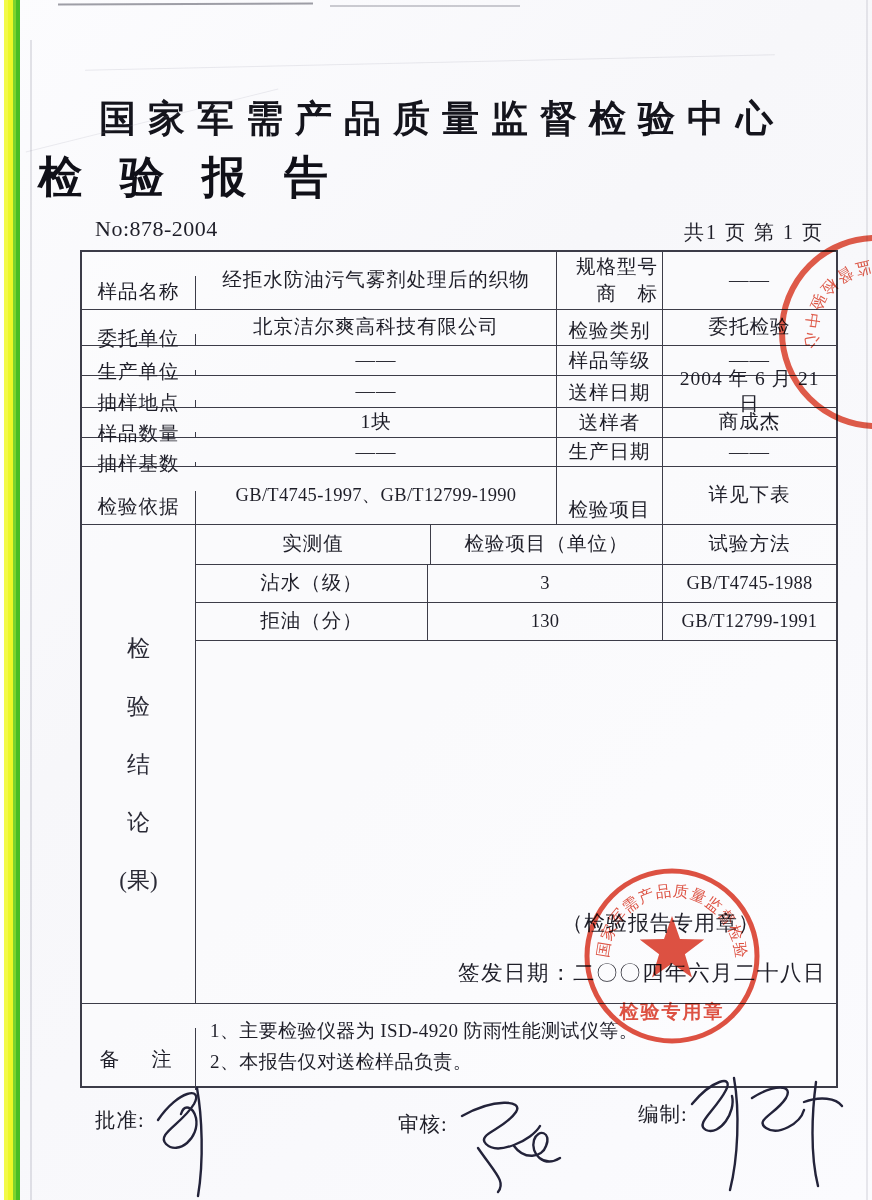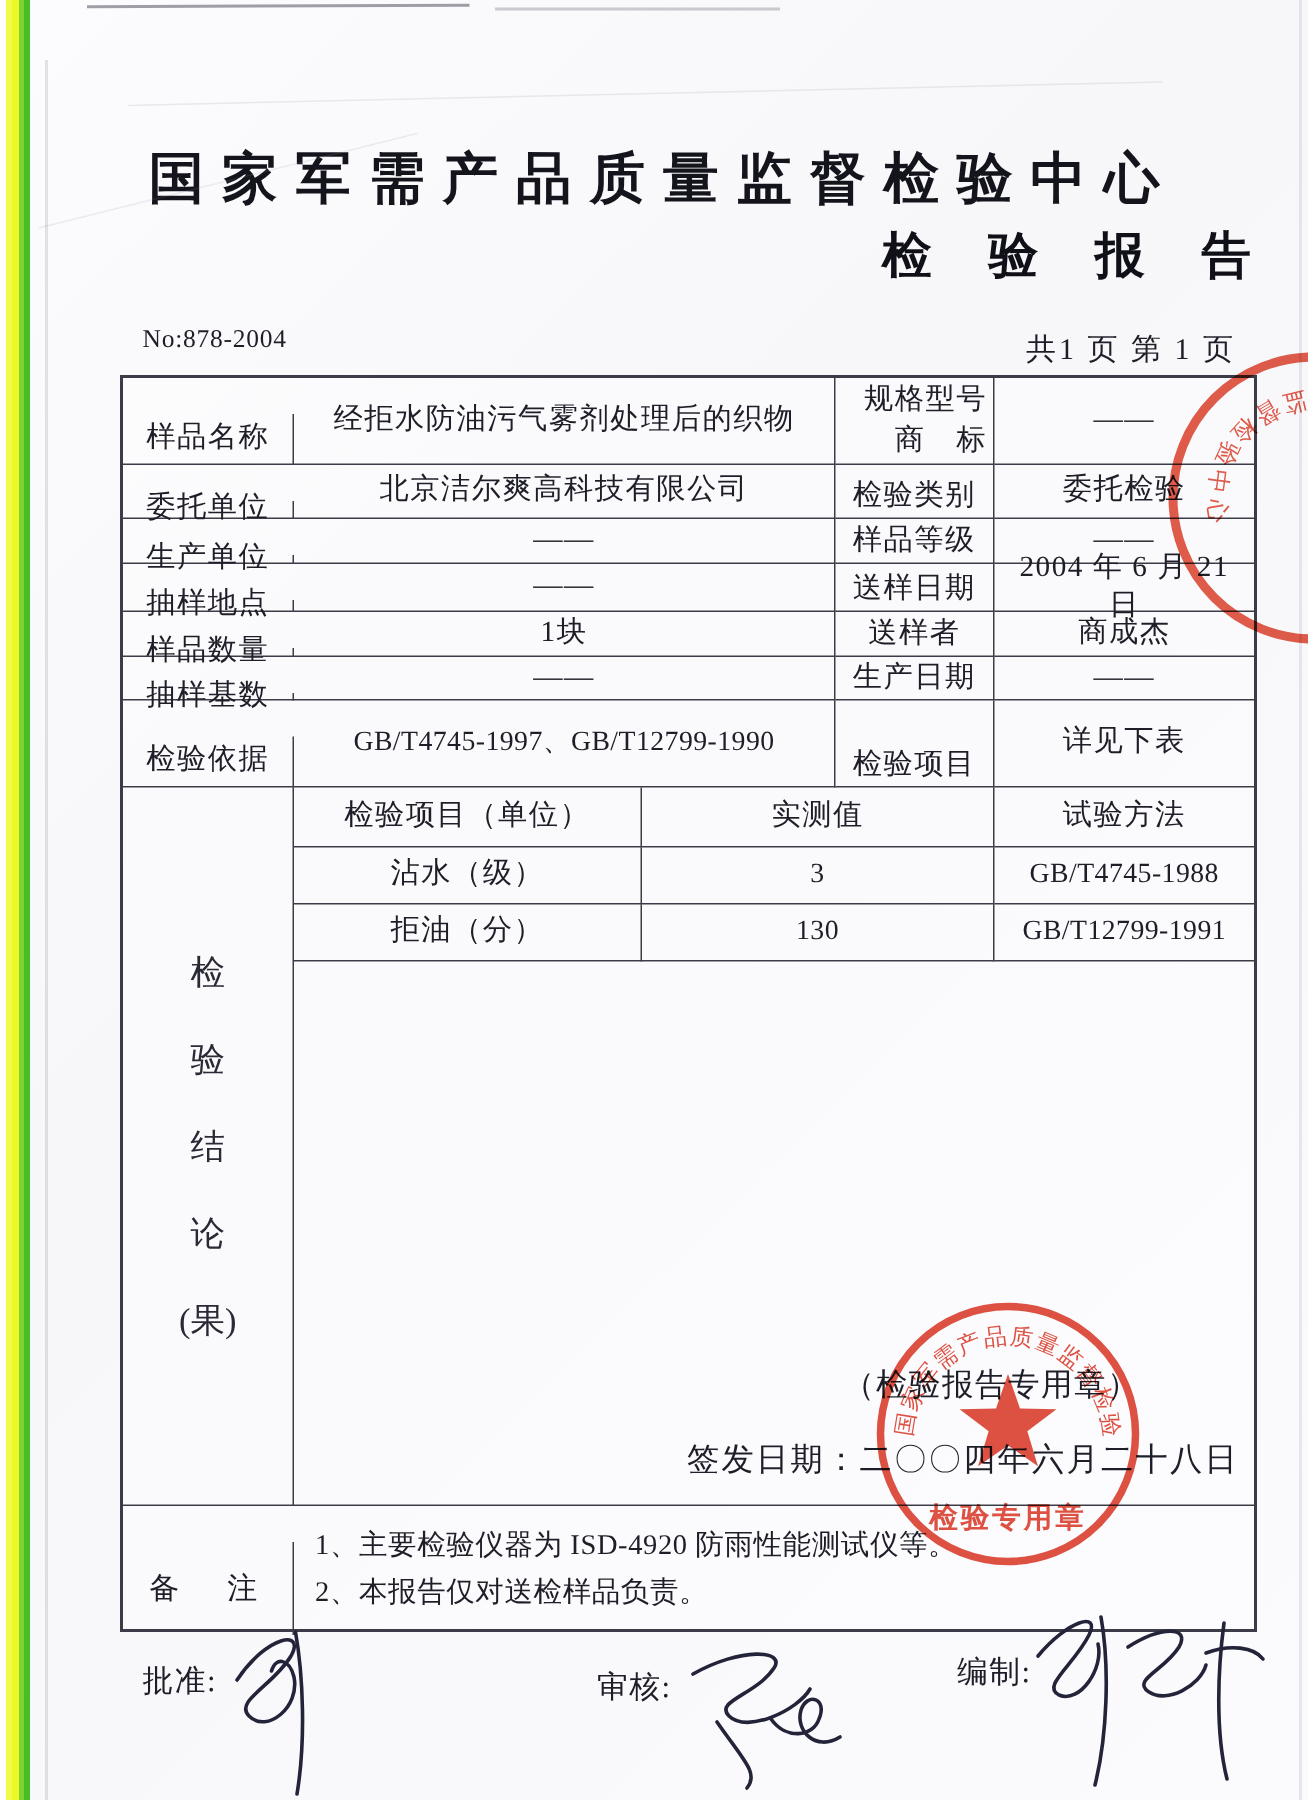--- a/index.html
+++ b/index.html
@@ -14,28 +14,28 @@
 
   
   .crease { position:absolute; background:rgba(130,130,148,.22); z-index:1; }
   .crease.edge-l { left:30px; top:40px; bottom:0; width:1.5px; }
   .crease.edge-r { right:4px; top:0; bottom:0; width:2px; background:rgba(140,140,155,.18); }
   .crease.top1 { left:58px; top:3px; width:255px; height:2px; background:rgba(45,45,60,.45); transform:rotate(-.2deg); }
   .crease.top2 { left:330px; top:5px; width:190px; height:1.5px; background:rgba(60,60,75,.25); }
   .crease.fold1 { left:85px; top:62px; width:690px; height:1px; transform:rotate(-1.3deg); background:rgba(150,150,165,.18); }
   .crease.fold2 { left:22px; top:120px; width:260px; height:1px; transform:rotate(-14deg); background:rgba(150,150,165,.16); }
 
-  .meta-no { position:absolute; left:95px; top:216px; font-size:17px; letter-spacing:.5px; }
+  .meta-no { position:absolute; left:95px; top:216px; font-size:22px; letter-spacing:.5px; }
   .meta-pages { position:absolute; right:48px; top:219px; font-size:20px; letter-spacing:2px; }
 
   .org-title { position:absolute; left:0; right:0; top:94px; text-align:center;
     font-family:"Liberation Sans","DejaVu Sans",sans-serif; font-weight:900; font-size:37px;
     letter-spacing:12px; padding-left:12px; color:#14141c; }
-  .report-title { position:absolute; left:0; right:0; top:148px; text-align:right;
-    font-family:"Liberation Sans","DejaVu Sans",sans-serif; font-weight:900; font-size:33px;
+  .report-title { position:absolute; left:0; right:0; top:148px; text-align:left;
+    font-family:"Liberation Sans","DejaVu Sans",sans-serif; font-weight:900; font-size:44px;
     letter-spacing:38px; padding-left:38px; color:#101018; }
 
   
   .tbl { position:absolute; left:80px; top:250px; width:758px; height:838px;
     border:2px solid #3c3c48; z-index:2; background:rgba(255,255,255,.35); }
   .trow { display:flex; width:100%; }
   .cell { border-right:1.4px solid #3c3c48; border-bottom:1.4px solid #3c3c48;
     display:flex; align-items:center; justify-content:center; text-align:center;
     font-size:19.5px; letter-spacing:1px; line-height:1.25; padding:2px 4px; }
   .cell.last { border-right:none; }
@@ -148,22 +148,22 @@
     <div class="mid">
       <div class="mid-left">
         <span>检</span>
         <span>验</span>
         <span>结</span>
         <span>论</span>
         <span>(果)</span>
       </div>
       <div class="mid-right">
         <div class="trow" style="height:40px">
+          <div class="cell iw3">实测值</div>
           <div class="cell iw2">检验项目（单位）</div>
-          <div class="cell iw3">实测值</div>
           <div class="cell w4 last">试验方法</div>
         </div>
         <div class="trow" style="height:38px">
           <div class="cell iw2">沾水（级）</div>
           <div class="cell iw3 mono-val">3</div>
           <div class="cell w4 last mono-val">GB/T4745-1988</div>
         </div>
         <div class="trow" style="height:38px">
           <div class="cell iw2">拒油（分）</div>
           <div class="cell iw3 mono-val">130</div>

